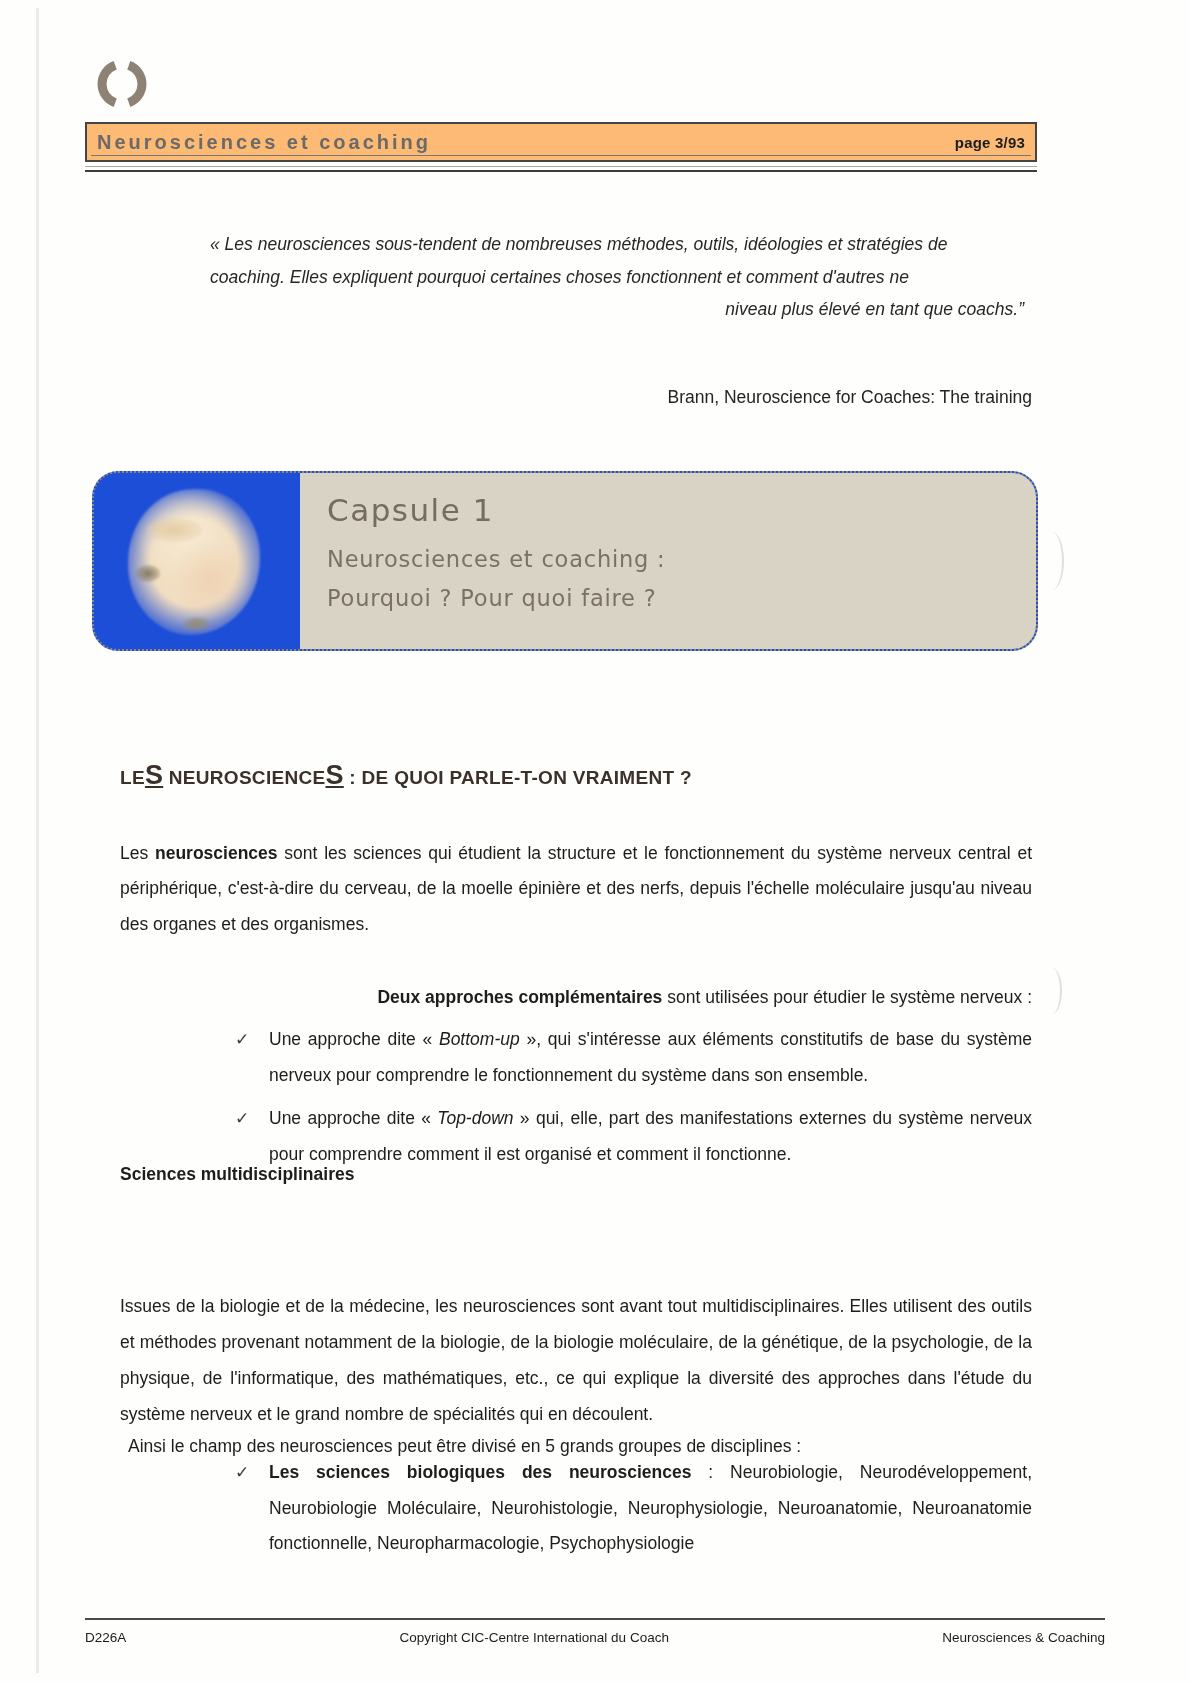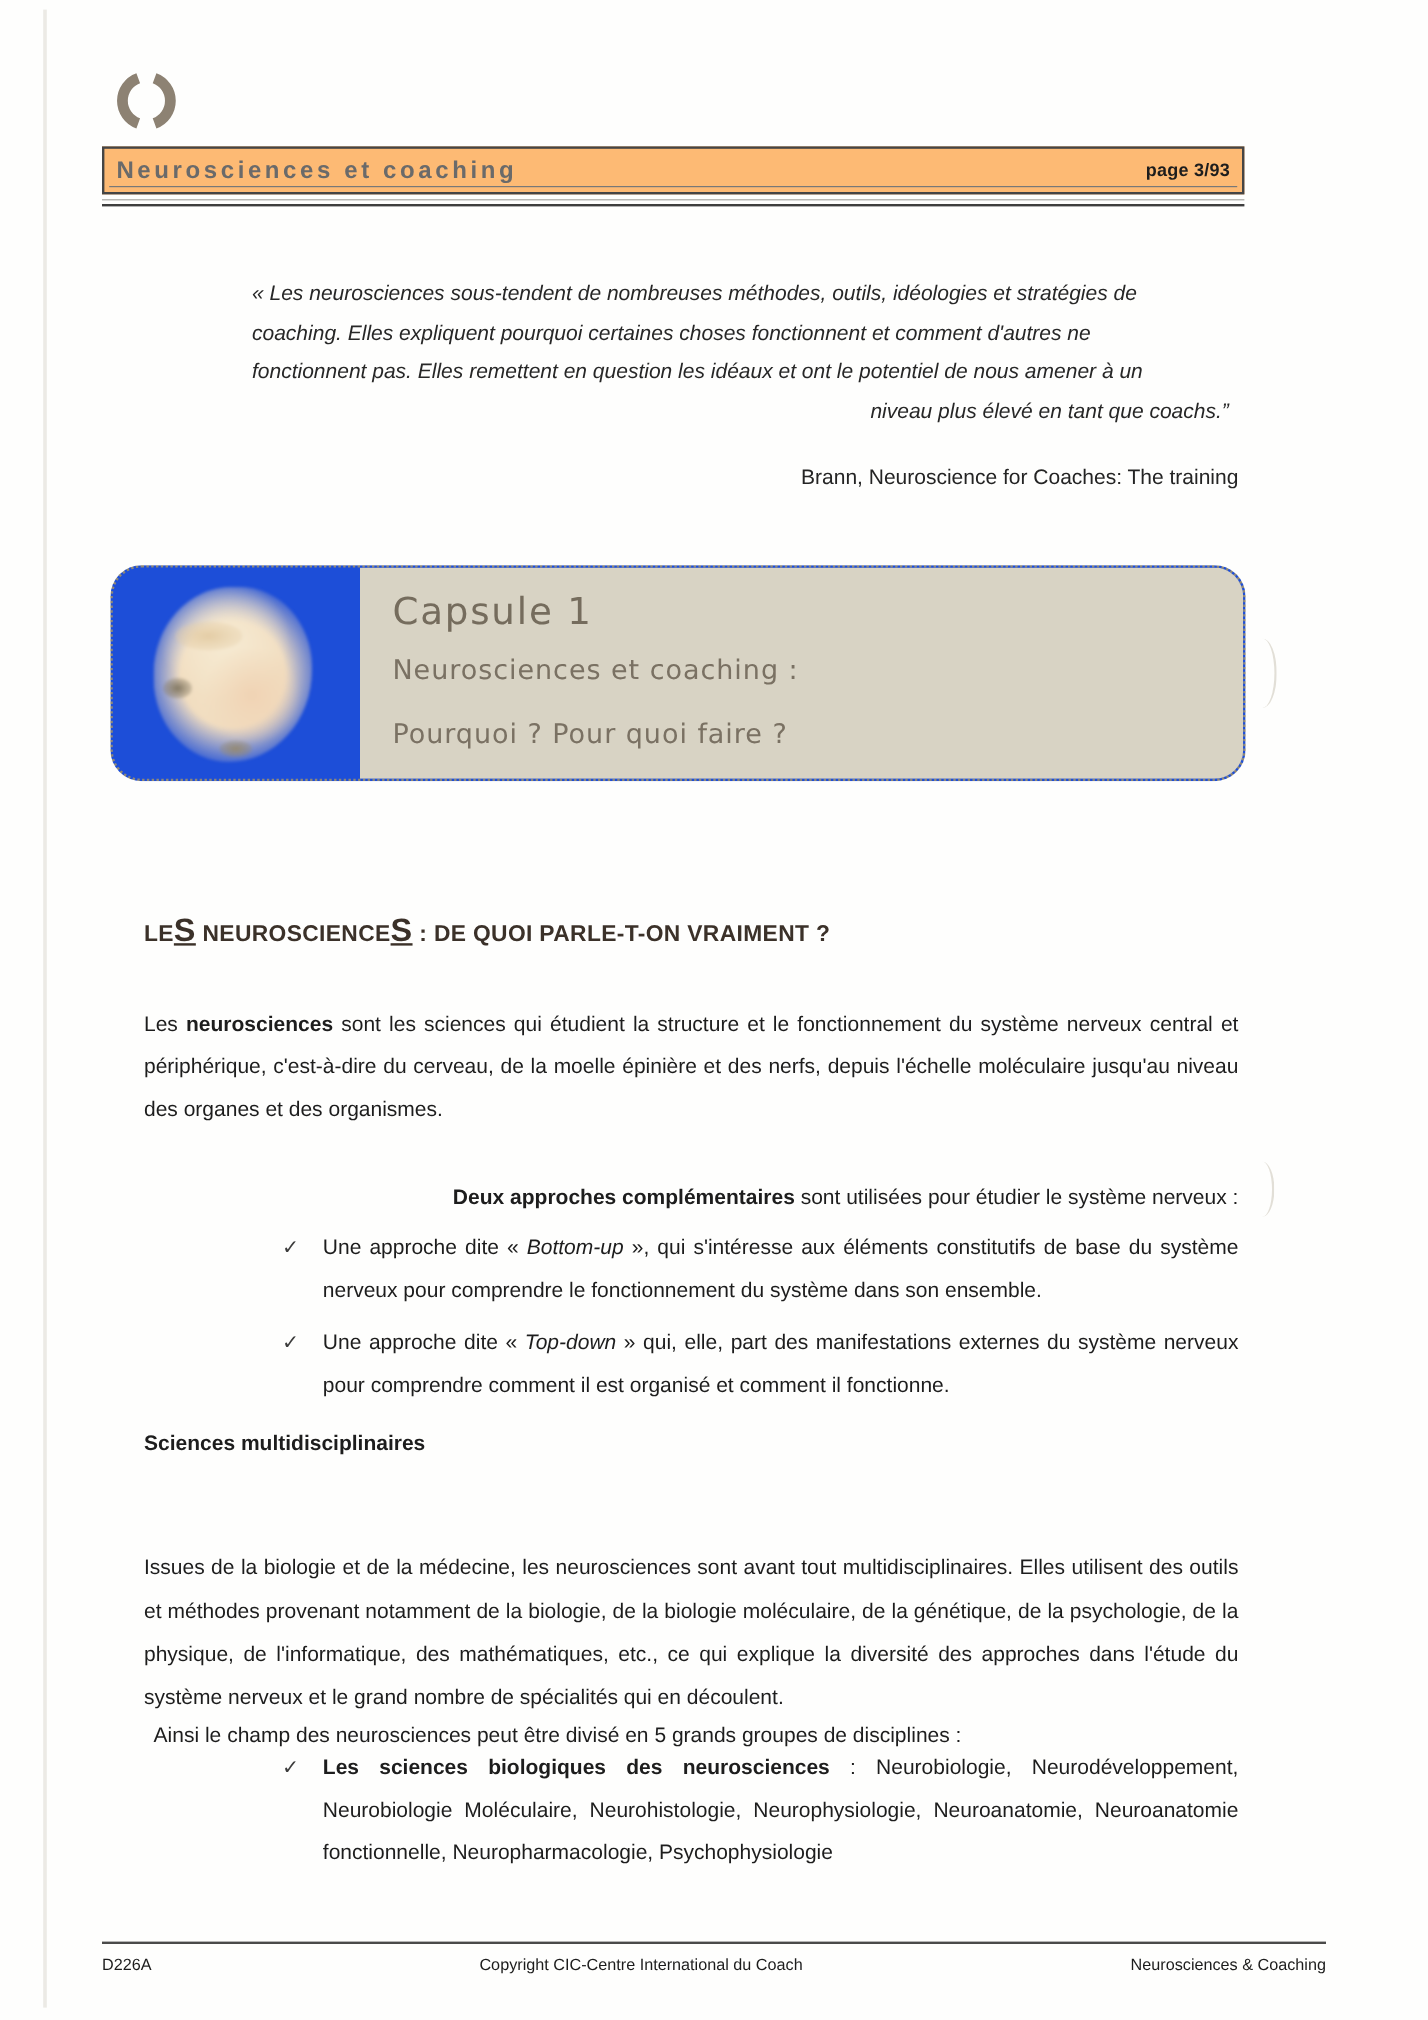--- a/index.html
+++ b/index.html
@@ -43,21 +43,21 @@
     border:2px dotted #8e8878;border-radius:26px;background:#1d4ed8;overflow:hidden;
   }
   .capsule-panel{
     position:absolute;left:206px;top:0;right:0;bottom:0;
     padding:20px 0 0 27px;box-sizing:border-box;
     font-family:"DejaVu Sans", sans-serif;
   }
   .capsule-title{font-size:31px;line-height:34px;color:#756c5d;letter-spacing:1.5px;}
   .capsule-sub{font-size:22.5px;line-height:30px;color:#7a7163;letter-spacing:0.8px;}
   .sub1{margin-top:17px;}
-  .sub2{margin-top:23px;}
+  .sub2{margin-top:9px;}
   .brain{
     position:absolute;left:34px;top:16px;width:132px;height:146px;
     border-radius:52% 48% 55% 50%;
     background:
       radial-gradient(ellipse 45% 40% at 62% 62%, #f0d3b4 0%, rgba(240,211,180,0) 70%),
       radial-gradient(ellipse 55% 45% at 45% 30%, #f6ead2 0%, rgba(246,234,210,0) 75%),
       radial-gradient(ellipse 60% 55% at 50% 50%, #f3e5c9 0%, #f1ddc0 55%, rgba(248,241,229,0) 100%);
     filter:blur(1.2px);
   }
   .brain-fold1{position:absolute;left:14%;top:20%;width:42%;height:16%;border-radius:50%;background:radial-gradient(#e4cda6,rgba(228,205,166,0));}
@@ -77,21 +77,21 @@
   .intro-para{left:120px;top:818px;width:912px;}
   .approaches-intro{left:120px;top:962px;width:912px;text-align:right;}
   b, .bold{font-weight:bold;}
   .ital{font-style:italic;}
 
   .bullet-list{left:235px;top:1022px;width:797px;}
   .bullet{position:relative;padding-left:34px;font-size:17.5px;line-height:35.5px;text-align:justify;color:#1d1d1d;}
   .bullet + .bullet{margin-top:8px;}
   .check{position:absolute;left:0;top:0;font-size:17px;color:#3c3c3c;font-style:normal;font-weight:normal;}
 
-  .multi-heading{left:120px;top:1192px;width:912px;font-size:17.5px;font-weight:bold;color:#1d1d1d;}
+  .multi-heading{left:120px;top:1164px;width:912px;font-size:17.5px;font-weight:bold;color:#1d1d1d;}
   .multi-para{left:120px;top:1270px;width:912px;line-height:36px;}
   .groups-intro{left:128px;top:1411px;width:912px;text-align:left;}
   .bullet3-wrap{left:235px;top:1455px;width:797px;}
 
   
   .footer-rule{left:85px;top:1618px;width:1020px;border-top:2.5px solid #4a4a4a;}
   .footer{left:85px;top:1630px;width:1020px;display:flex;justify-content:space-between;align-items:baseline;font-size:13.5px;color:#1c1c1c;}
 </style>
 </head>
 <body>
@@ -108,21 +108,20 @@
 <div class="abs header-box">
   <span class="header-title">Neurosciences et coaching</span>
   <span class="page-label">page 3/93</span>
   <span class="header-underline"></span>
 </div>
 <div class="abs header-rule"></div>
 
 <div class="abs quote-block">
   <div class="quote-line">« Les neurosciences sous-tendent de nombreuses méthodes, outils, idéologies et stratégies de</div>
   <div class="quote-line">coaching. Elles expliquent pourquoi certaines choses fonctionnent et comment d'autres ne</div>
-  <div class="quote-line">fonctionnent pas. Elles remettent en question les idéaux et ont le potentiel de nous amener à un</div>
   <div class="quote-line last">niveau plus élevé en tant que coachs.”</div>
 </div>
 <div class="abs attribution">Brann, Neuroscience for Coaches: The training</div>
 
 <div class="abs capsule">
   <div class="brain">
     <div class="brain-fold1"></div>
     <div class="brain-fold2"></div>
     <div class="brain-fold3"></div>
   </div>

